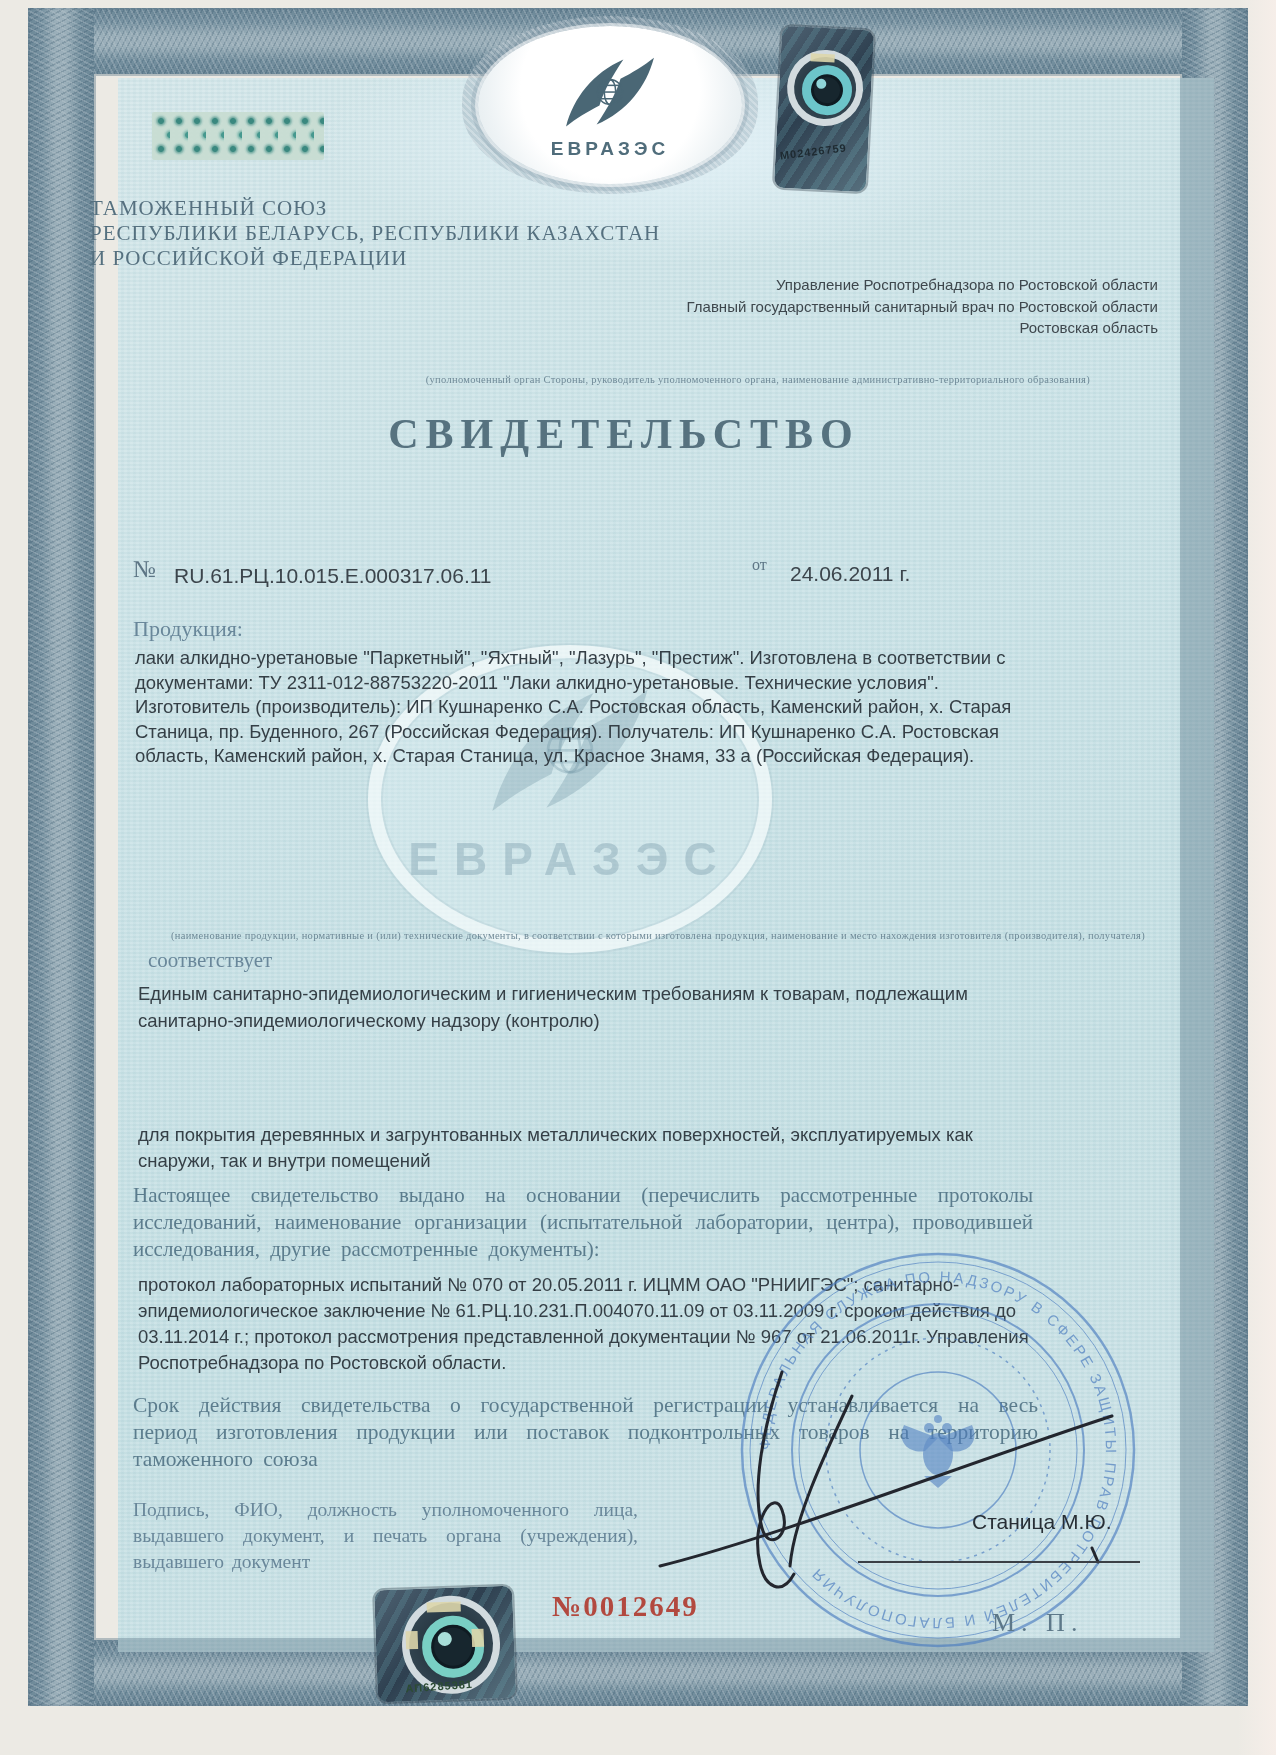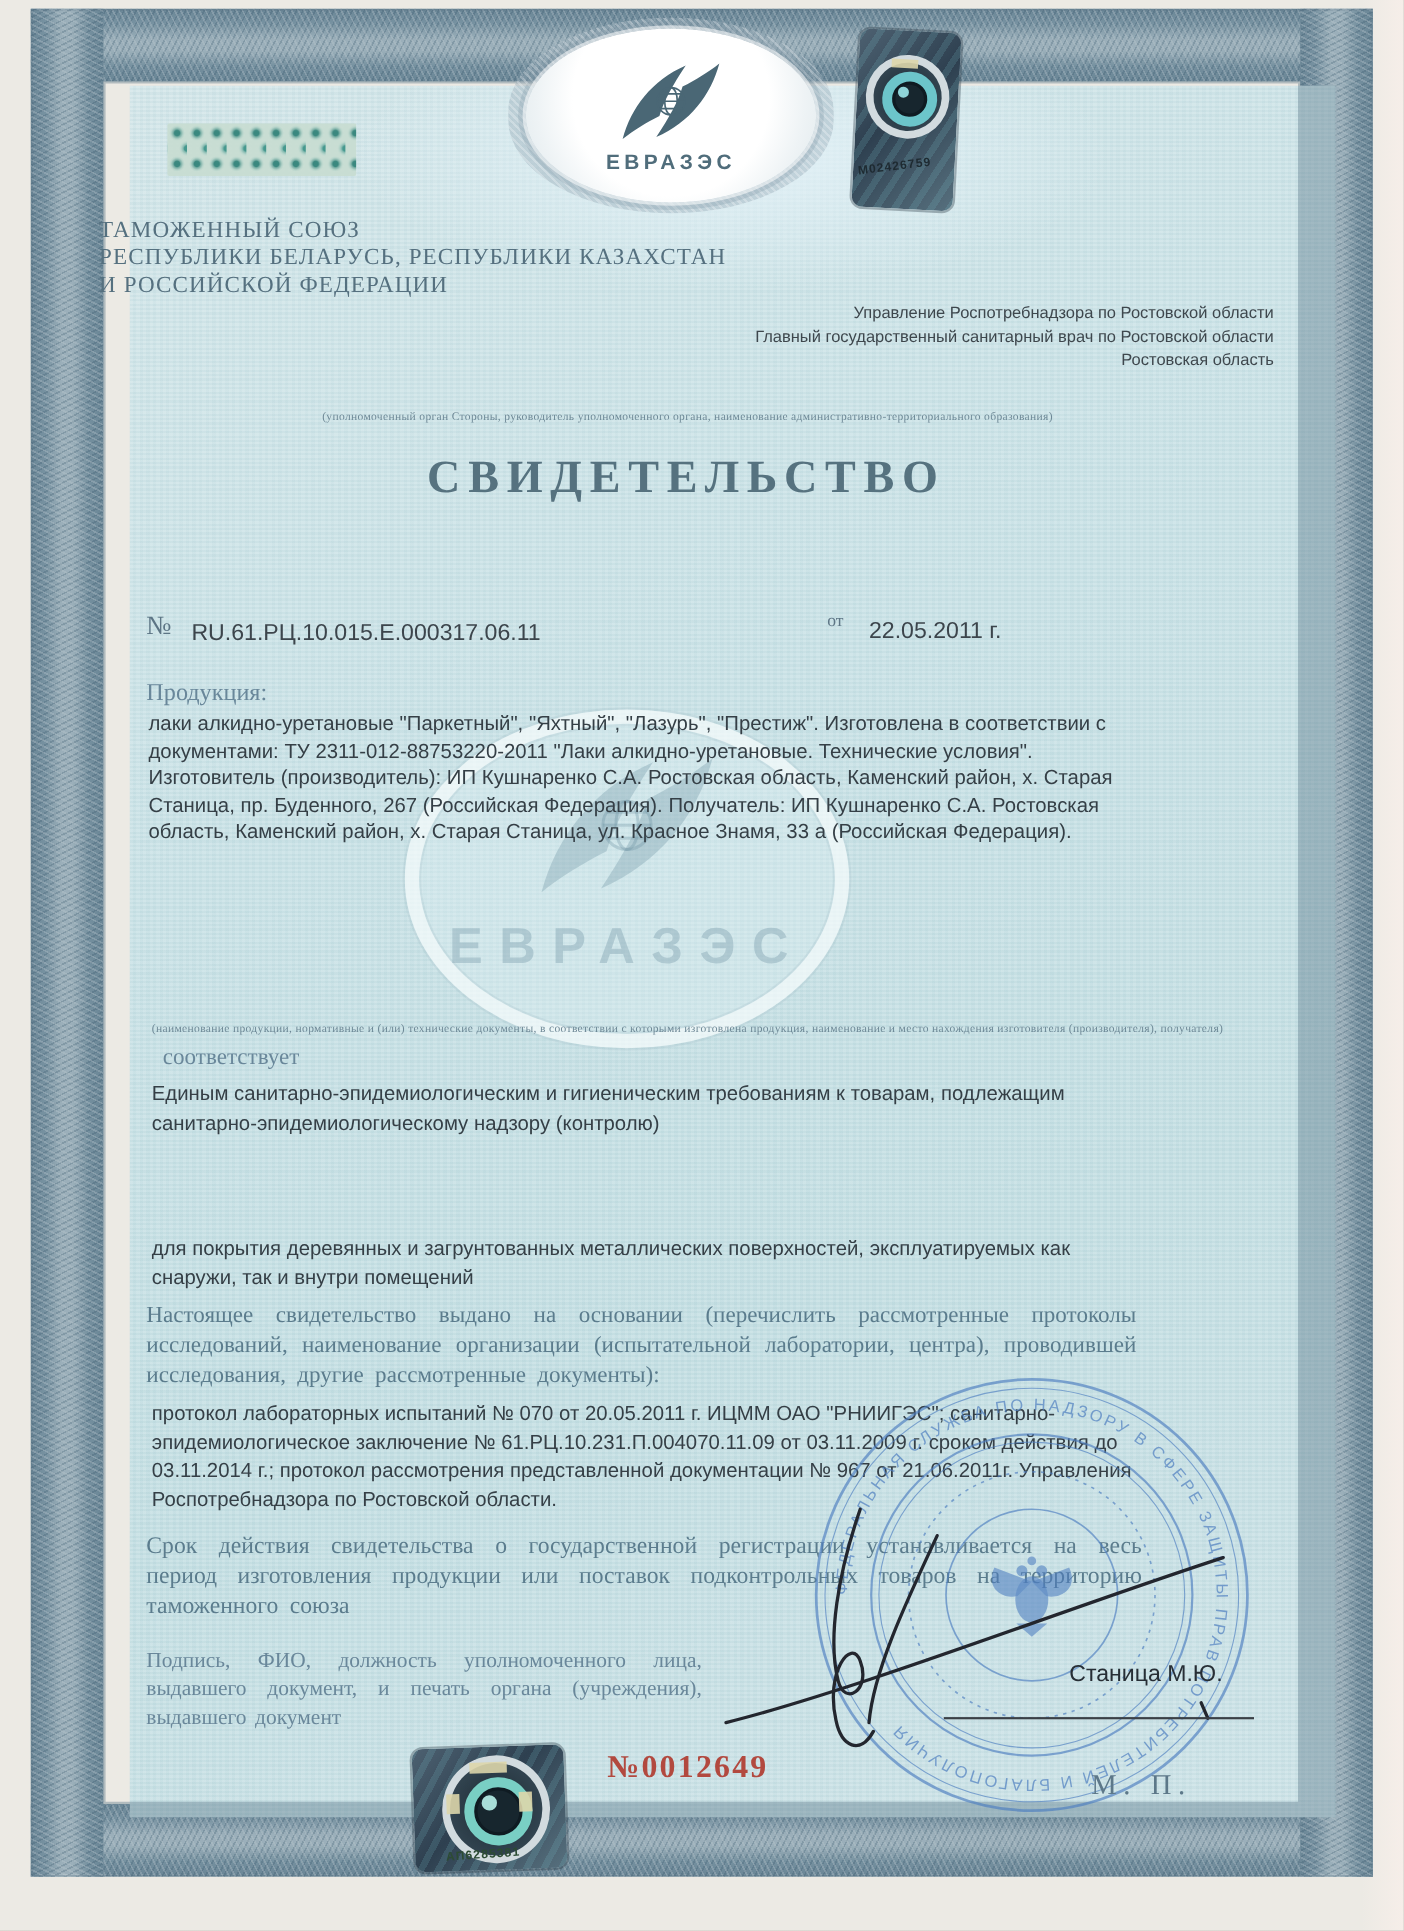--- a/index.html
+++ b/index.html
@@ -31,21 +31,21 @@
       radial-gradient(ellipse 480px 170px at 50% 4%, rgba(228,242,248,.95), rgba(228,242,248,0) 72%),
       repeating-linear-gradient(0deg, rgba(255,255,255,.07) 0 2px, rgba(110,160,170,.05) 2px 4px),
       repeating-linear-gradient(90deg, rgba(255,255,255,.05) 0 3px, rgba(110,160,170,.04) 3px 6px),
       linear-gradient(160deg,#d5e7ea 0%,#cbe3e7 38%,#c6e0e4 68%,#cfe4e8 100%);}
   
   .abs{position:absolute;}
   .serif{font-family:"Liberation Serif",serif;}
   .hdr-union{left:90px;top:196px;width:1068px;text-align:left;font-family:"Liberation Serif",serif;
     font-weight:normal;font-size:21px;line-height:25px;color:#55707f;letter-spacing:1px;}
   .hdr-auth{left:90px;top:274px;width:1068px;text-align:right;font-size:15px;line-height:21.5px;color:#3e474d;}
-  .note{color:#647f8e;font-size:10.5px;letter-spacing:.3px;text-align:center;opacity:.9;}
+  .note{color:#647f8e;font-size:10.5px;letter-spacing:.3px;text-align:right;opacity:.9;}
   .title{left:90px;top:410px;width:1068px;text-align:center;font-family:"Liberation Serif",serif;
     font-weight:bold;font-size:42px;letter-spacing:7px;color:#56727f;}
   .subtitle{left:90px;top:458px;width:1068px;text-align:center;font-family:"Liberation Serif",serif;
     font-weight:bold;font-size:27px;letter-spacing:2px;color:#5a7682;}
   .serif-label{font-family:"Liberation Serif",serif;color:#69879a;}
   .serif-par{font-family:"Liberation Serif",serif;color:#5b7c8d;text-align:justify;}
   .sans-body{color:#353f46;font-size:18.5px;line-height:24.5px;}
   
   .badge-shield{left:462px;top:16px;width:296px;height:178px;border-radius:50%/48%;
     background:
@@ -153,21 +153,21 @@
     <div>Главный государственный санитарный врач по Ростовской области</div>
     <div>Ростовская область</div>
   </div>
   <div class="abs note serif" style="left:160px;top:374px;width:930px;">(уполномоченный орган Стороны, руководитель уполномоченного органа, наименование административно-территориального образования)</div>
 
   <div class="abs title">СВИДЕТЕЛЬСТВО</div>
 
   <div class="abs serif" style="left:133px;top:556px;font-size:24px;color:#5d7585;">№</div>
   <div class="abs z2" style="left:174px;top:564px;font-size:21px;color:#3c454c;">RU.61.РЦ.10.015.Е.000317.06.11</div>
   <div class="abs serif" style="left:752px;top:556px;font-size:16px;color:#5d7585;">от</div>
-  <div class="abs z2" style="left:790px;top:562px;font-size:21px;color:#3c454c;">22.05.2011 г.</div>
+  <div class="abs z2" style="left:790px;top:562px;font-size:21px;color:#3c454c;">24.06.2011 г.</div>
 
   <div class="abs serif-label" style="left:133px;top:616px;font-size:22px;">Продукция:</div>
   <div class="abs sans-body z2" style="left:135px;top:646px;width:893px;">лаки алкидно-уретановые "Паркетный", "Яхтный", "Лазурь", "Престиж". Изготовлена в соответствии с документами: ТУ 2311-012-88753220-2011 "Лаки алкидно-уретановые. Технические условия". Изготовитель (производитель): ИП Кушнаренко С.А. Ростовская область, Каменский район, х. Старая Станица, пр. Буденного, 267 (Российская Федерация). Получатель: ИП Кушнаренко С.А. Ростовская область, Каменский район, х. Старая Станица, ул. Красное Знамя, 33 а (Российская Федерация).</div>
 
   <div class="abs wm">
     <svg class="swoosh" width="210" height="152">
         <use href="#swoosh-sym"></use>
       </svg>
     <div class="lbl">ЕВРАЗЭС</div>
   </div>

